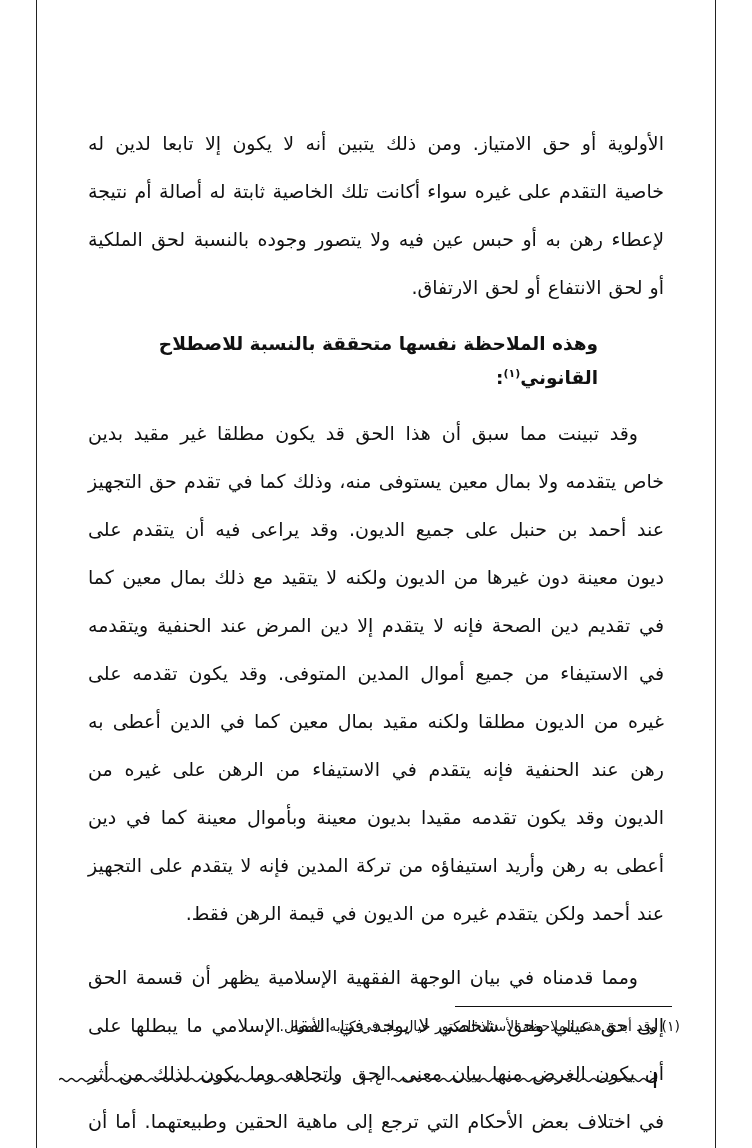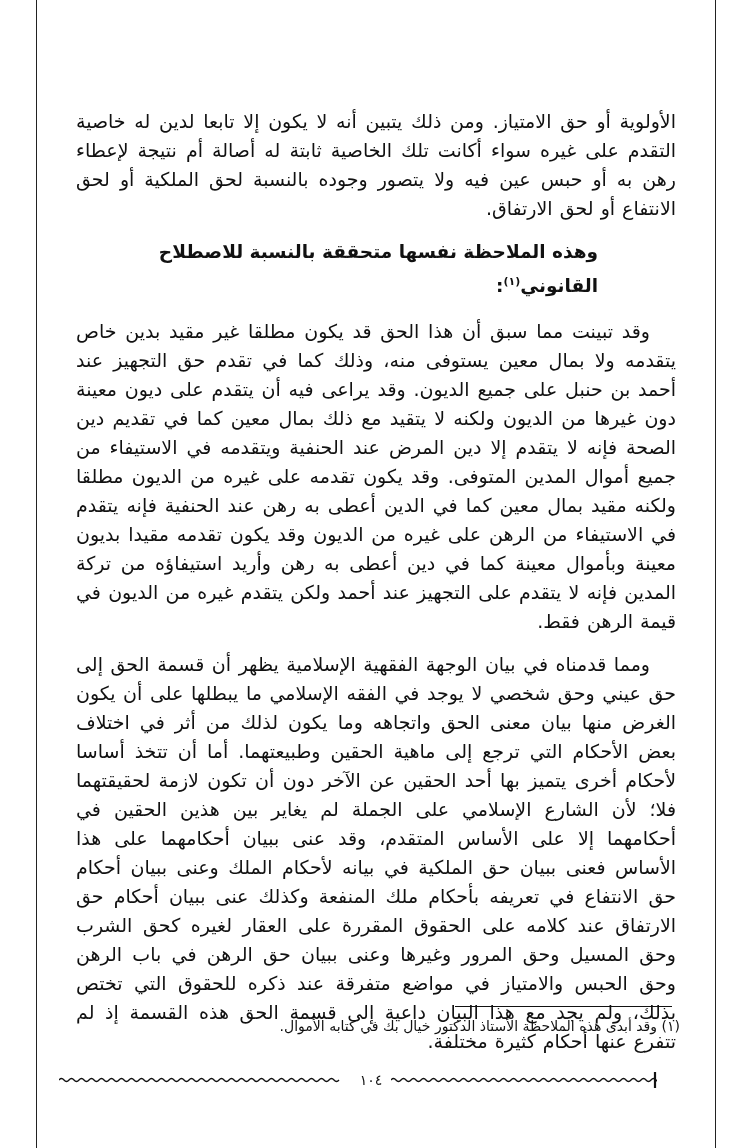--- a/index.html
+++ b/index.html
@@ -29,22 +29,22 @@
     position: absolute;
     left: 72px;
     width: 608px;
     top: 103px;
     direction: rtl;
     text-align: justify;
     text-align-last: right;
   }
   .para {
     font-size: 19px;
-    line-height: 29px;
-    margin: 4px;
+    line-height: 48px;
+    margin: 16px;
     word-spacing: 1px;
   }
   .para.indent { text-indent: 26px; }
   .para.gap-top { margin-top: 14px; }
   .heading-line {
     font-size: 18.5px;
     font-weight: bold;
     line-height: 34px;
     margin: 12px 0 0 0;
     padding-right: 82px;

